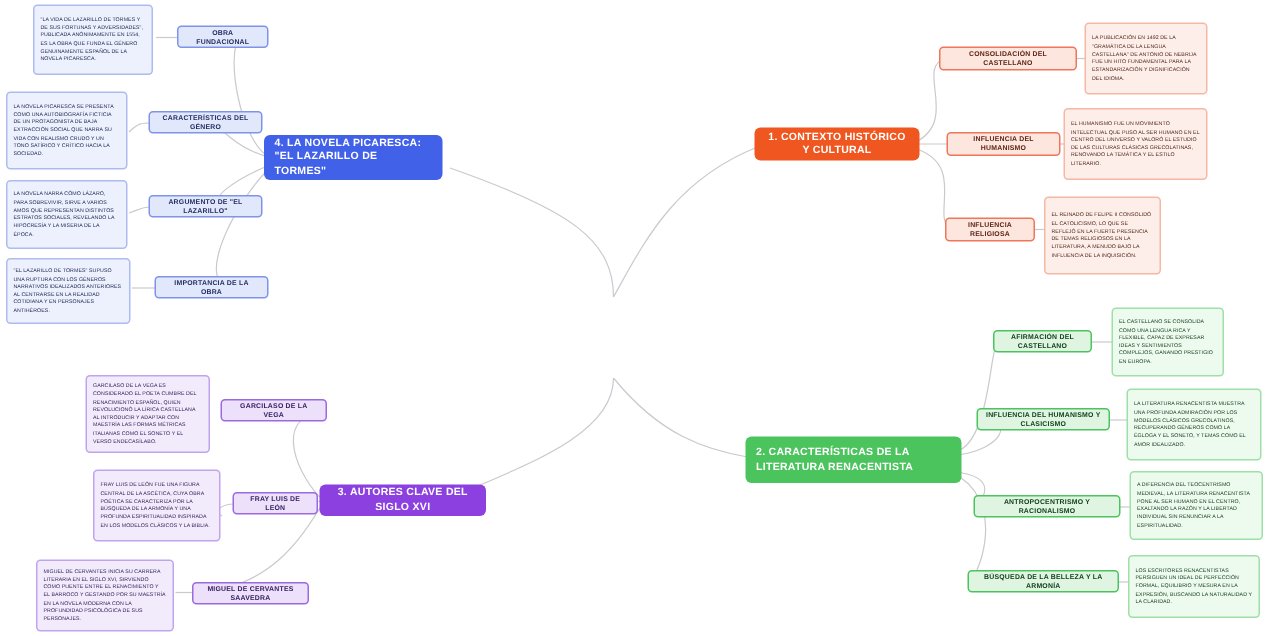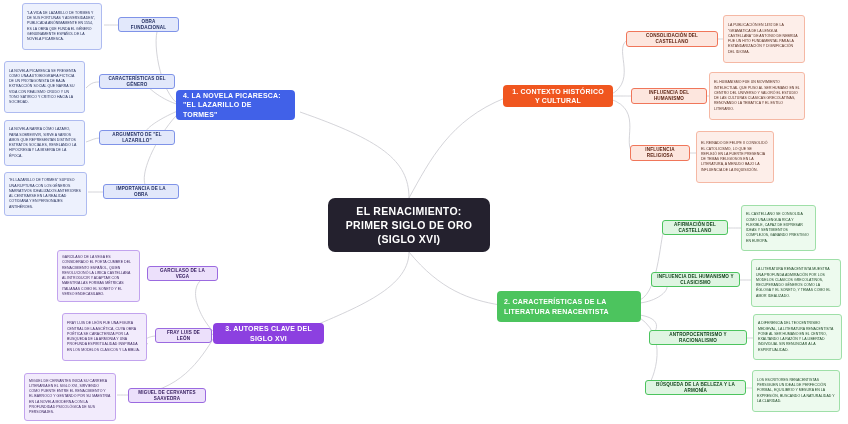--- a/index.html
+++ b/index.html
@@ -100,21 +100,20 @@
       <path d="M640,303 C665,300 680,280 652,280"></path>
       <path d="M640,315 C670,320 650,338 650,338"></path>
       <path d="M640,318 C672,340 650,388 646,388"></path>
       <path d="M727,228 C733,228 730,228 742,228"></path>
       <path d="M739,280 C745,280 742,280 752,280"></path>
       <path d="M746,338 C750,338 748,338 754,338"></path>
       <path d="M745,388 C750,388 748,388 753,388"></path>
     </g>
   </svg>
 
-  <div class="node central" style="left:328px;top:198px;width:162px;height:54px;">EL RENACIMIENTO: PRIMER SIGLO DE ORO (SIGLO XVI)</div>
 
   <div class="node branch center-text" style="left:503px;top:85px;width:110px;height:22px;background:#f0561f;">1. CONTEXTO HISTÓRICO Y CULTURAL</div>
 
   <div class="node pill c-orange" style="left:626px;top:31px;width:92px;height:16px;">CONSOLIDACIÓN DEL CASTELLANO</div>
   <div class="node leaf c-orange" style="left:723px;top:15px;width:82px;height:48px;">LA PUBLICACIÓN EN 1492 DE LA "GRAMÁTICA DE LA LENGUA CASTELLANA" DE ANTONIO DE NEBRIJA FUE UN HITO FUNDAMENTAL PARA LA ESTANDARIZACIÓN Y DIGNIFICACIÓN DEL IDIOMA.</div>
 
   <div class="node pill c-orange" style="left:631px;top:88px;width:76px;height:16px;">INFLUENCIA DEL HUMANISMO</div>
   <div class="node leaf c-orange" style="left:709px;top:72px;width:96px;height:48px;">EL HUMANISMO FUE UN MOVIMIENTO INTELECTUAL QUE PUSO AL SER HUMANO EN EL CENTRO DEL UNIVERSO Y VALORÓ EL ESTUDIO DE LAS CULTURAS CLÁSICAS GRECOLATINAS, RENOVANDO LA TEMÁTICA Y EL ESTILO LITERARIO.</div>
 
   <div class="node pill c-orange" style="left:630px;top:145px;width:60px;height:16px;">INFLUENCIA RELIGIOSA</div>

